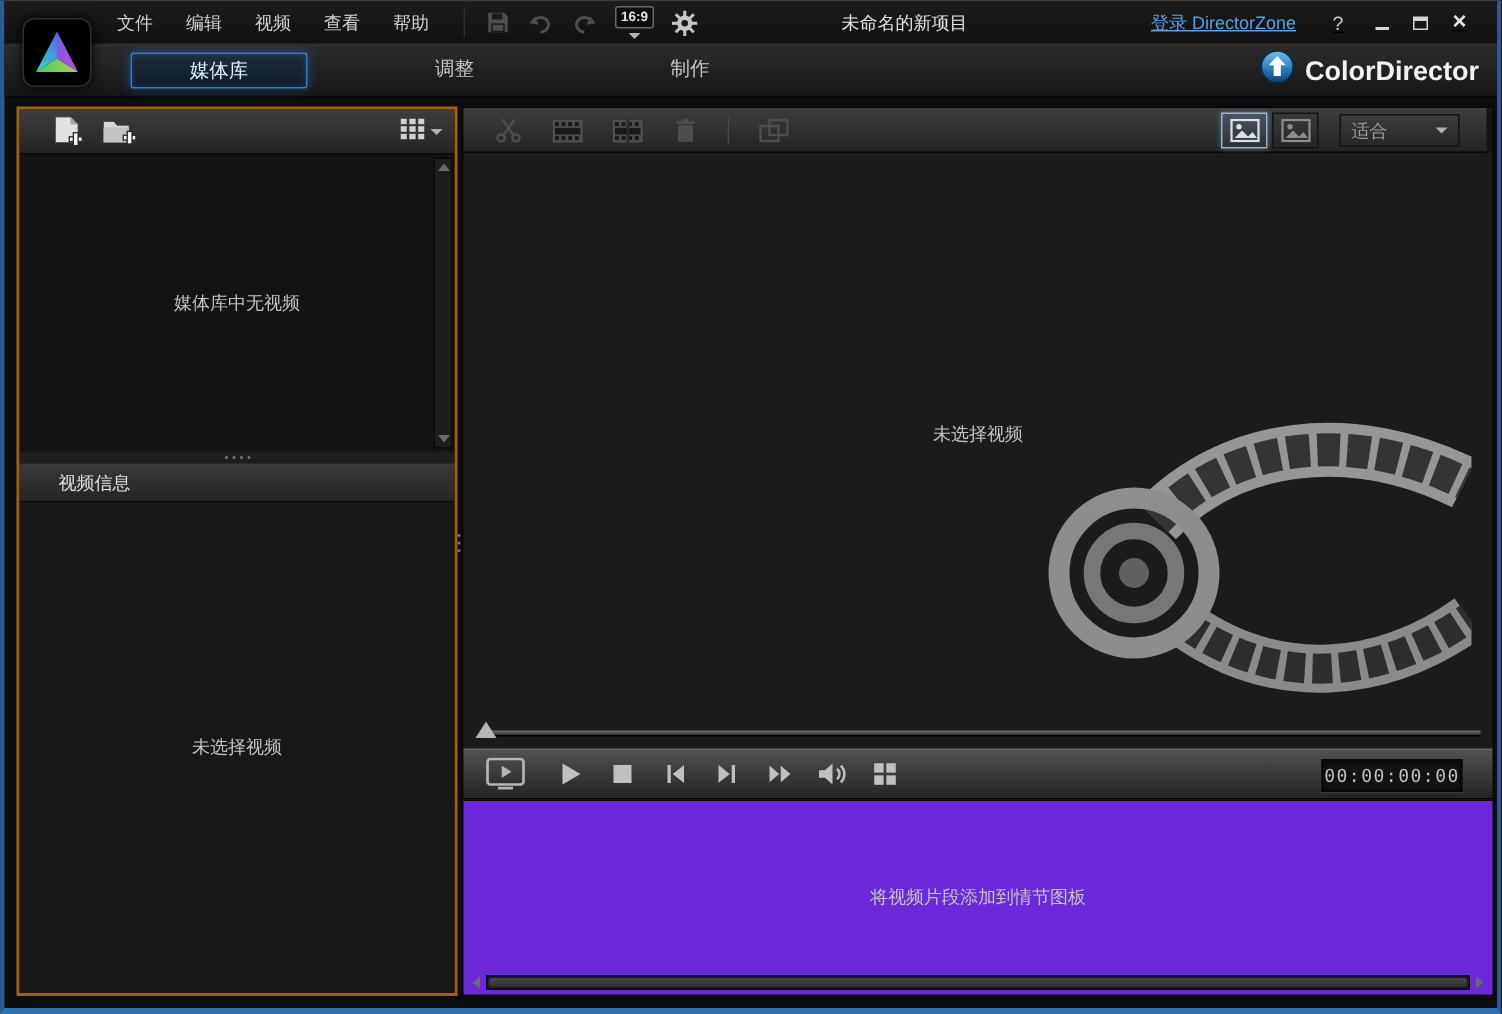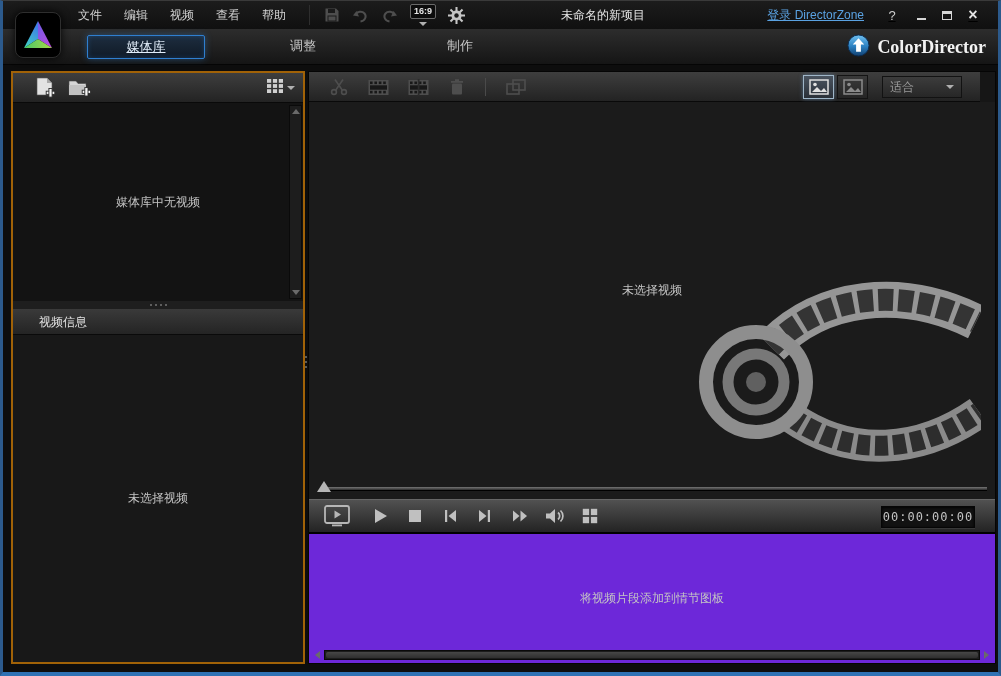--- a/index.html
+++ b/index.html
@@ -33,24 +33,24 @@
   
   .tabbar { position:absolute; top:28px; left:0; right:0; height:36px;
             background:linear-gradient(#2d2d2d,#151515); border-bottom:1px solid #050505; }
   .app-logo { position:absolute; left:12px; top:11px; width:46px; height:46px; background:#000;
               border:1px solid #2e2e2e; border-radius:8px; z-index:10; display:flex;
               align-items:center; justify-content:center; box-shadow:0 0 8px rgba(0,0,0,.9); }
   .tab { position:absolute; top:6px; height:24px; width:118px; line-height:22px; text-align:center;
          font-size:13px; color:#c6c6c6; cursor:default; }
   .tab.active { border:1px solid #2f7fcf; border-radius:2px;
                 background:linear-gradient(#1d2d3f,#101a26); color:#e2eefa;
-                box-shadow:0 0 7px rgba(47,127,207,.45), inset 0 0 5px rgba(47,127,207,.3);text-decoration:underline; }
+                box-shadow:0 0 7px rgba(47,127,207,.45), inset 0 0 5px rgba(47,127,207,.3); }
   .tab-library{left:84px} .tab-adjust{left:241px} .tab-produce{left:398px}
   .brand { position:absolute; right:12px; top:0; height:36px; display:flex; align-items:center; gap:7px; }
-  .brand-text { font-size:18px; font-weight:bold; color:#f2f2f2;font-family:Liberation Serif, serif; }
+  .brand-text { font-size:18px; font-weight:bold; color:#f2f2f2; }
 
   
   .left-panel { position:absolute; left:8px; top:70px; width:294px; height:593px;
                 background:#141414; border:2px solid #a16207; }
   .lib-toolbar { position:absolute; top:0; left:0; right:0; height:30px;
                  background:linear-gradient(#3e3e3e,#232323); border-bottom:1px solid #090909;
                  display:flex; align-items:center; }
   .left-icons { display:flex; gap:13px; margin-left:22px; align-items:center; }
   .grid-view { position:absolute; right:8px; top:0; height:30px; display:flex; align-items:center; gap:4px; cursor:default; }
   .media-area { position:absolute; top:30px; left:0; right:0; height:198px; background:#131313;
@@ -72,21 +72,21 @@
   .dot { width:2px; height:2px; background:#757575; border-radius:50%; }
   .info-header { position:absolute; top:236px; left:0; right:0; height:26px;
                  background:linear-gradient(#3a3a3a,#242424); border-bottom:1px solid #0a0a0a;
                  line-height:26px; padding-left:26px; font-size:12px; color:#e2e2e2; }
   .info-area { position:absolute; top:262px; left:0; right:0; bottom:0; background:#181818;
                display:flex; align-items:center; justify-content:center; }
 
   
   .right-panel { position:absolute; left:305px; top:70px; width:688px; height:593px;
                  background:#161616; border:1px solid #050505; }
-  .preview-toolbar { position:absolute; top:0; left:0; right:15px; height:30px;
+  .preview-toolbar { position:absolute; top:0; left:0; right:4px; height:30px;
                      background:linear-gradient(#3e3e3e,#232323); border-bottom:1px solid #090909; }
   .pt-left { position:absolute; left:20px; top:0; height:30px; display:flex; align-items:center; gap:19px; }
   .pt-divider { width:1px; height:18px; background:#181818; border-right:1px solid #4a4a4a; }
   .view-group { position:absolute; right:112px; top:3px; display:flex; gap:3px; }
   .view-btn { width:31px; height:24px; display:flex; align-items:center; justify-content:center;
               background:linear-gradient(#3a3a3a,#252525); border:1px solid #141414; cursor:default; }
   .view-btn.active { border:1px solid #9fb6c8; background:linear-gradient(#4a5460,#2a3038);
                      box-shadow:0 0 4px rgba(120,170,220,.5); }
   .fit-dd { position:absolute; right:18px; top:4px; width:80px; height:22px;
             background:linear-gradient(#3c3c3c,#272727); border:1px solid #121212;

